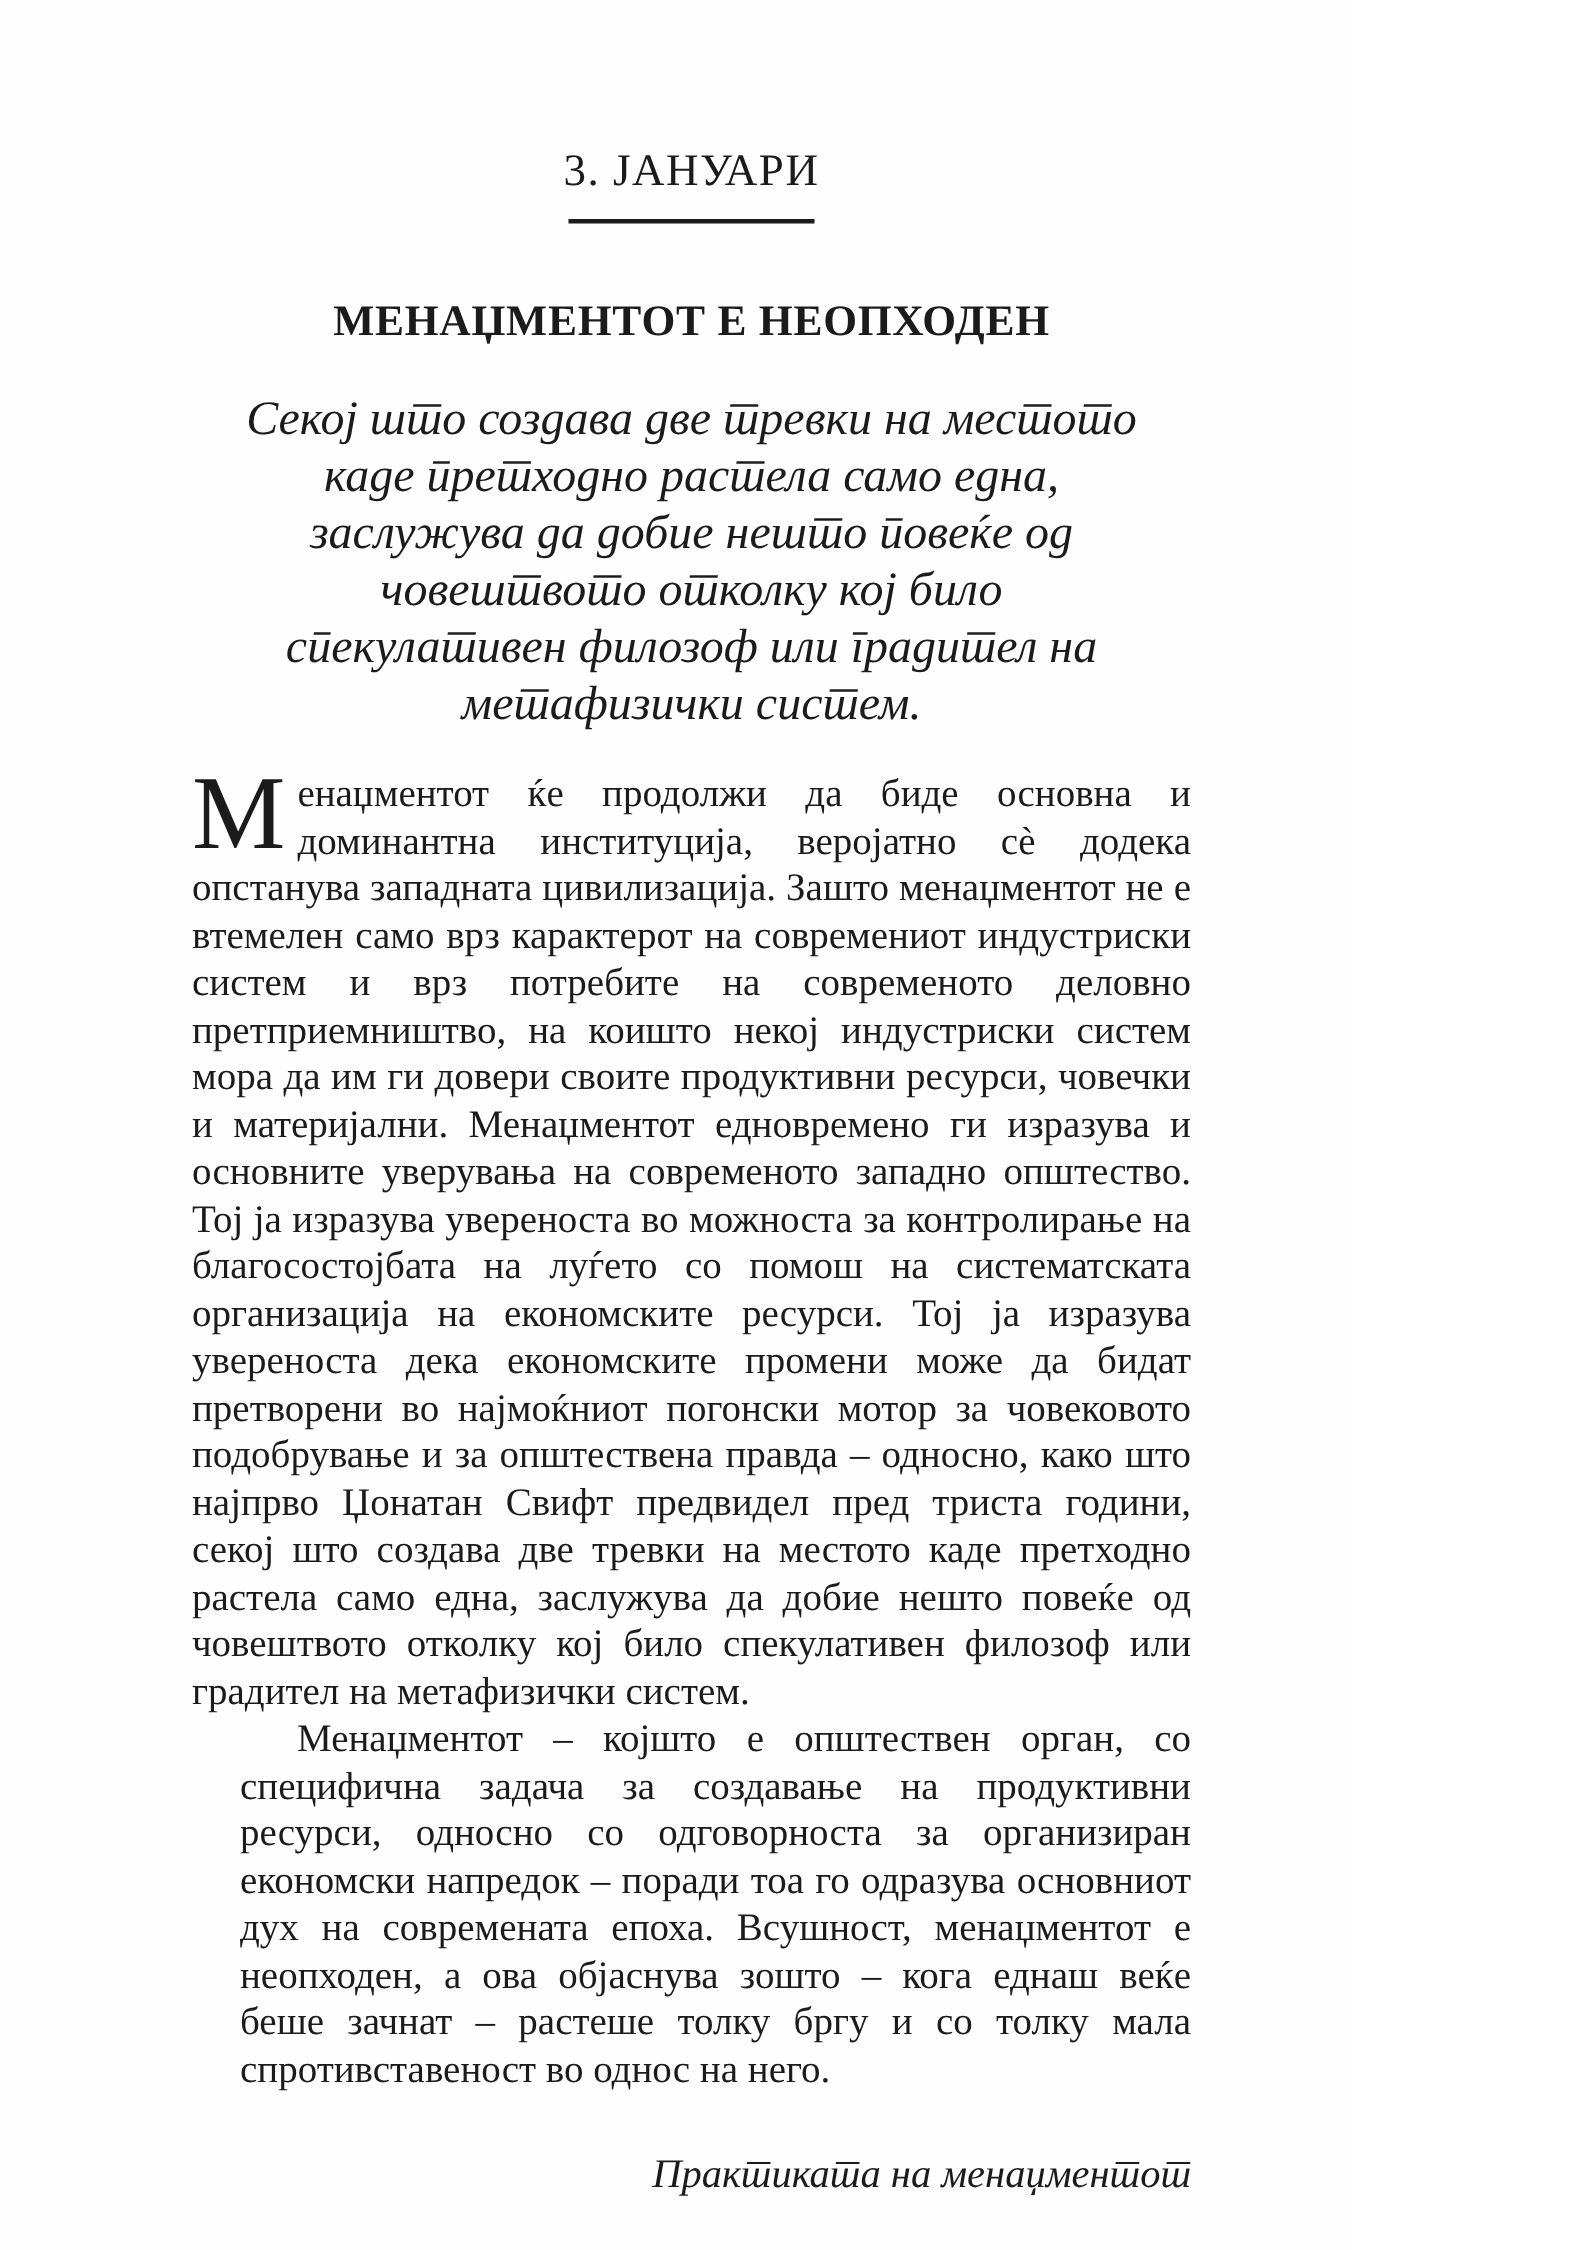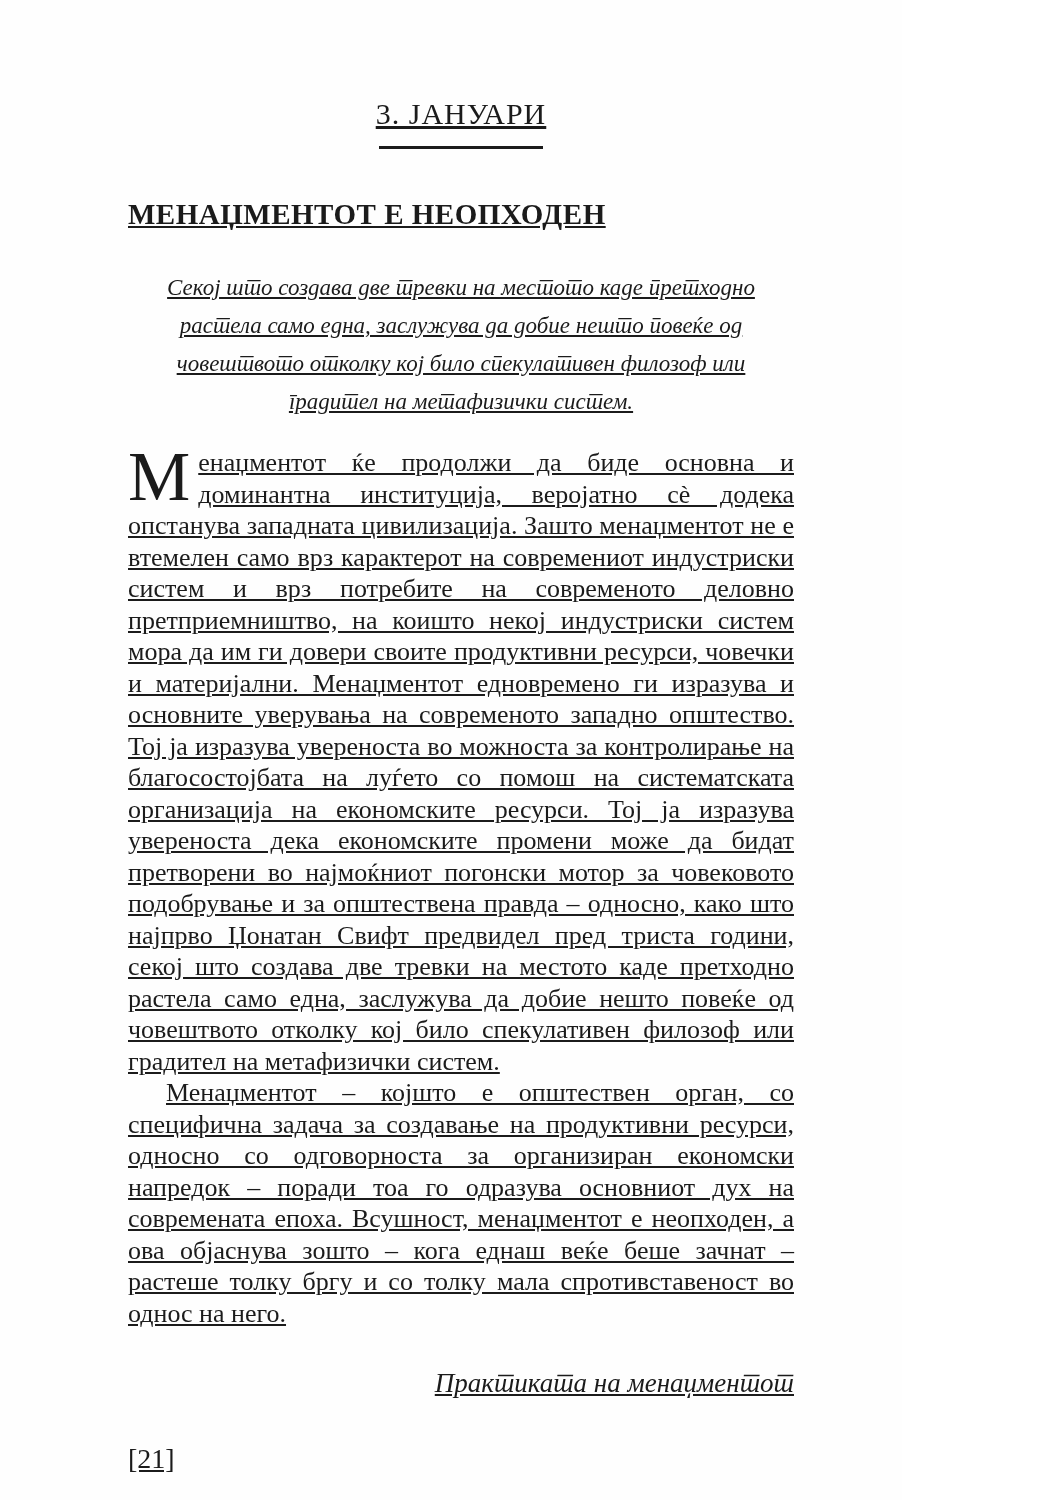--- a/index.html
+++ b/index.html
@@ -10,66 +10,66 @@
   .page {
     position: relative;
     width: 902px;
     height: 1500px;
     background: #fefefe;
     color: #1b1b1b;
     font-family: "Liberation Serif", "DejaVu Serif", serif;
     box-sizing: border-box;
     padding: 96px 108px 0 128px;
     overflow: hidden;
-    text-decoration: underline;
   }
   .date-heading {
     text-align: center;
     font-size: 30px;
     line-height: 36px;
     letter-spacing: 1px;
   }
   .heading-rule {
     width: 164px;
     height: 3px;
     background: #1b1b1b;
     margin: 14px auto 0 auto;
   }
   .chapter-title {
     margin: 48px 0 0 0;
-    text-align: left;
+    text-align: center;
     font-size: 29px;
     line-height: 34px;
     font-weight: bold;
     letter-spacing: 0.5px;
   }
   .epigraph {
-    margin: 38px 36px 0 36px;
+    margin: 28px 36px 0 36px;
     font-style: italic;
-    font-size: 23px;
+    font-size: 32px;
     line-height: 38px;
     text-align: center;
   }
   .body-para {
     margin: 0;
     font-size: 26px;
     line-height: 31.5px;
     text-align: justify;
   }
   .body-para.first {
     margin-top: 26px;
   }
   .dropcap {
     float: left;
     font-size: 70px;
     line-height: 56px;
     padding: 2px 8px 0 0;
   }
   .body-para.indented {
     text-indent: 38px;
+    margin-left: 32px;
   }
   .action-point {
     margin: 46px 0 0 0;
     font-size: 26px;
     line-height: 31.5px;
     text-align: justify;
   }
   .attribution {
     margin-top: 38px;
     text-align: right;

